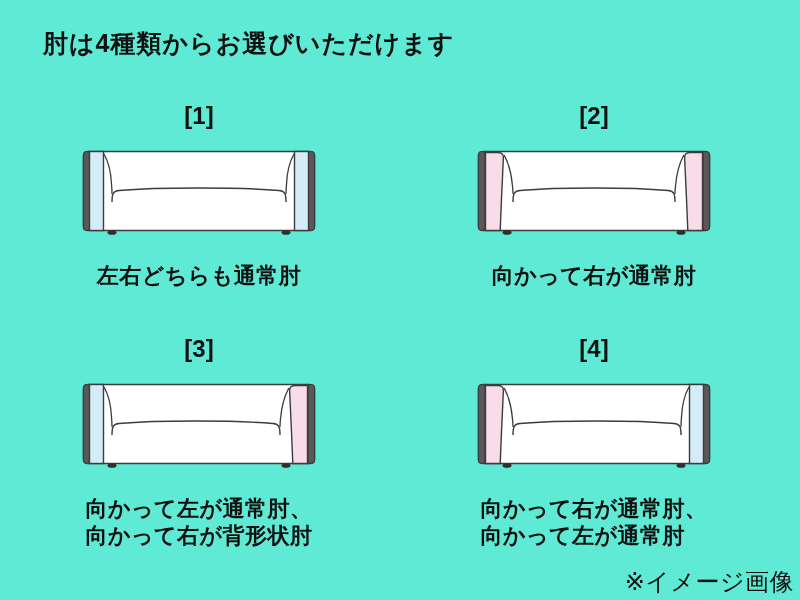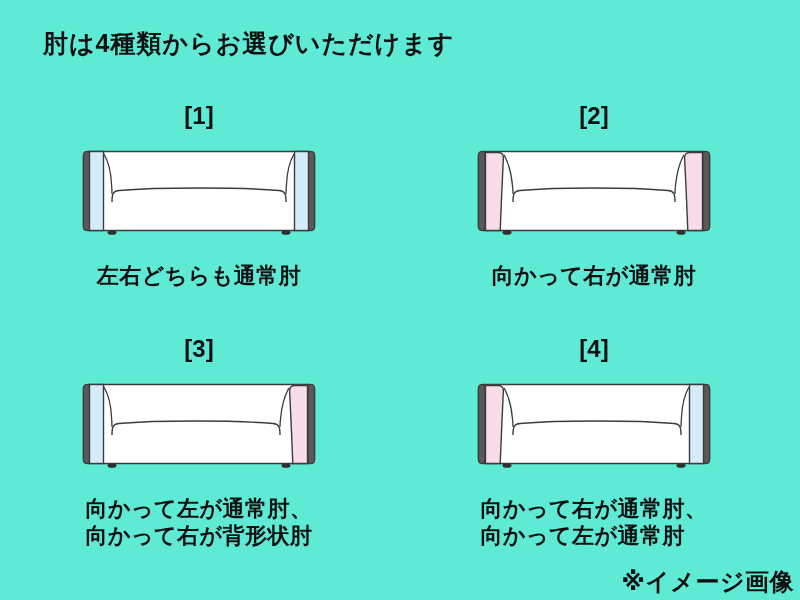--- a/index.html
+++ b/index.html
@@ -57,21 +57,21 @@
     display: inline-block;
     text-align: left;
   }
   .cap-line { display: block; }
   .cap-line:empty { display: none; }
   .disclaimer {
     position: absolute;
     right: 6px;
     top: 566px;
     font-size: 24px;
-    font-weight: 700;
+    font-weight: 400;
     letter-spacing: 0.5px;
     white-space: nowrap;
   }
 </style>
 </head>
 <body>
 
 <div id="page">
 
   <div class="main-title">肘は4種類からお選びいただけます</div>

